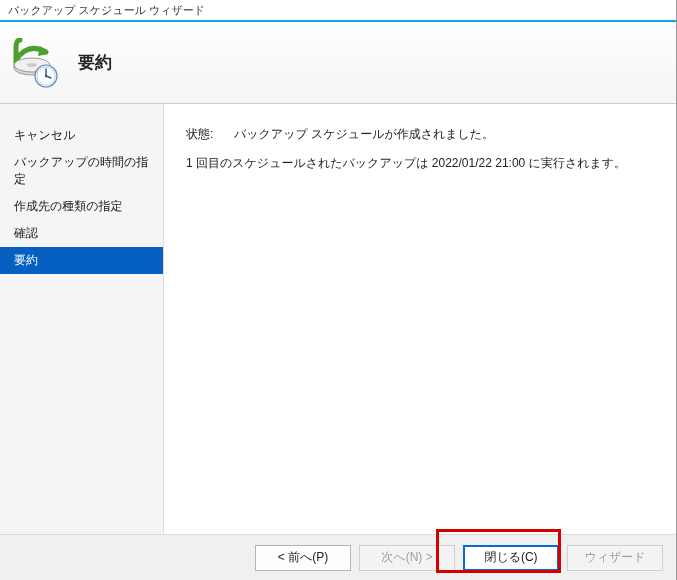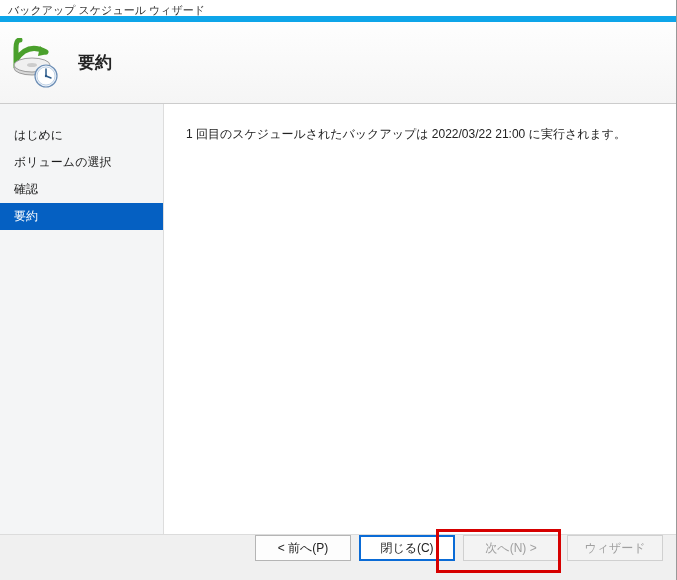--- a/index.html
+++ b/index.html
@@ -8,21 +8,21 @@
       font-size: 12px;
       background: #fff;
       width: 677px;
       height: 580px;
       overflow: hidden;
       border-right: 1px solid #999;
     }
     .titlebar {
       height: 22px;
       background: #fff;
-      border-bottom: 6px solid #0ea5e9;
+      border-bottom: 2px solid #0ea5e9;
       padding: 3px 8px;
       font-size: 11px;
       color: #333;
     }
     .header {
       height: 82px;
       background: linear-gradient(#fefefe, #f5f5f5);
       border-bottom: 1px solid #ccc;
       display: flex;
       align-items: center;
@@ -68,21 +68,21 @@
       display: flex;
       margin-bottom: 12px;
     }
     .status-label { width: 48px; }
     .footer {
       border-top: 1px solid #dcdcdc;
       background: #f0f0f0;
       height: 46px;
       display: flex;
       justify-content: flex-end;
-      align-items: flex-start;
+      align-items: center;
       padding-right: 14px;
       gap: 8px;
     }
     .btn {
       width: 96px;
       height: 26px;
       font-size: 12px;
       border: 1px solid #b5b5b5;
       background: #fdfdfd;
       color: #222;
@@ -126,32 +126,37 @@
         <line x1="36" y1="38" x2="36" y2="31" stroke="#2a5a8a" stroke-width="1.5" stroke-linecap="round"></line>
         <line x1="36" y1="38" x2="41" y2="40" stroke="#2a5a8a" stroke-width="1.5" stroke-linecap="round"></line>
         <circle cx="36" cy="38" r="1.2" fill="#2a5a8a"></circle>
       </svg>
     </div>
     <div class="header-title">要約</div>
   </div>
 
   <div class="body">
     <div class="sidebar">
-      <div class="sidebar-item"><span>はじめに</span></div>
-      <div class="sidebar-item"><span>ボリュームの選択</span></div>
+      <div class="sidebar-item"><span>キャンセル</span></div>
+      <div class="sidebar-item"><span>バックアップの時間の指定</span></div>
+      <div class="sidebar-item"><span>作成先の種類の指定</span></div>
       <div class="sidebar-item"><span>確認</span></div>
       <div class="sidebar-item active"><span>要約</span></div>
     </div>
 
     <div class="content">
-      <div>1 回目のスケジュールされたバックアップは 2022/03/22 21:00 に実行されます。</div>
+      <div class="status-row">
+        <span class="status-label">状態:</span>
+        <span>バックアップ スケジュールが作成されました。</span>
+      </div>
+      <div>1 回目のスケジュールされたバックアップは 2022/01/22 21:00 に実行されます。</div>
     </div>
   </div>
 
   <div class="footer">
     <button class="btn">&lt; 前へ(P)</button>
+    <button class="btn" disabled="">次へ(N) &gt;</button>
     <button class="btn primary">閉じる(C)</button>
-    <button class="btn" disabled="">次へ(N) &gt;</button>
     <button class="btn" disabled="">ウィザード</button>
   </div>
 
   <div class="highlight-box" style="left:436px; top:529px; width:125px; height:44px;"></div>
 </div>
 
 </body></html>

